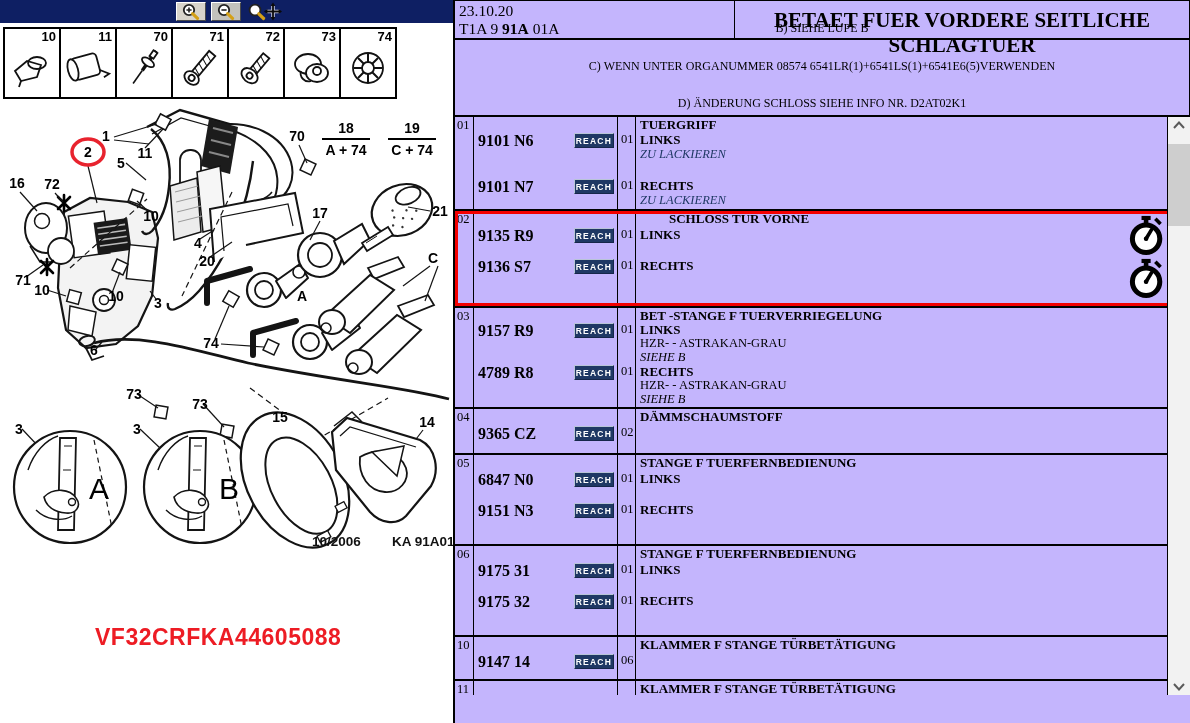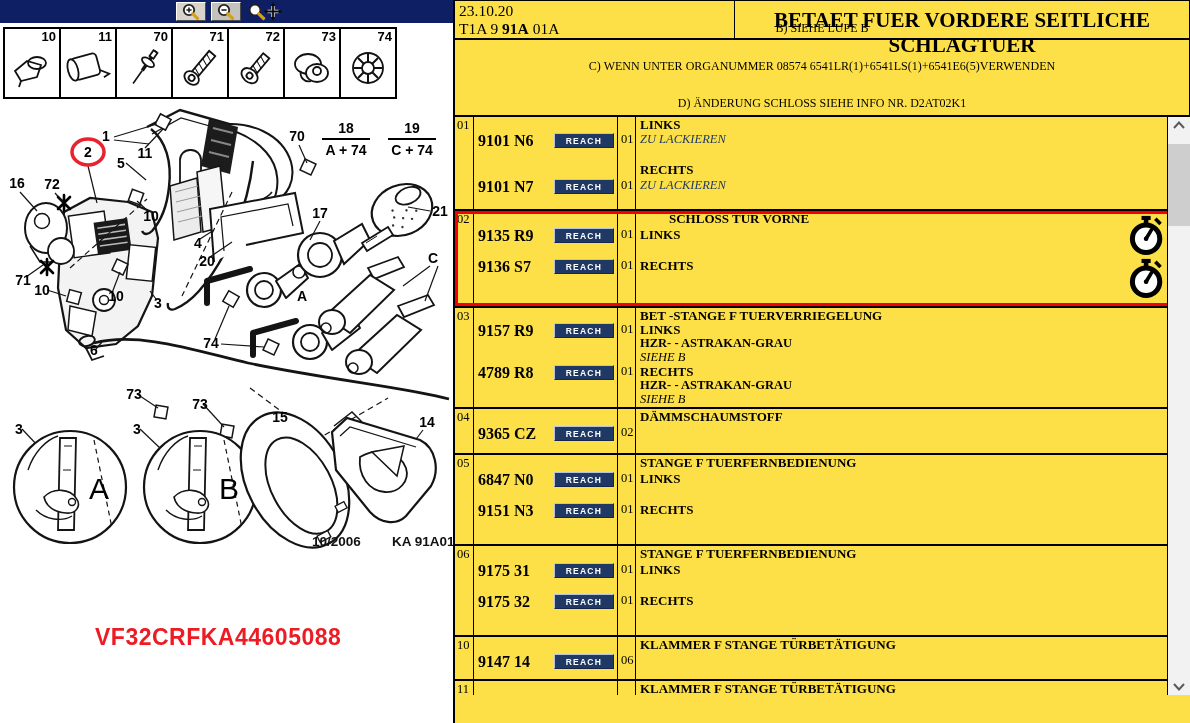--- a/index.html
+++ b/index.html
@@ -18,21 +18,21 @@
   .thumb:first-child{border-left-width:2px;}
   .thumb .tnum{position:absolute;top:0;right:3px;font:bold 13px "Liberation Sans",sans-serif;}
   .thumb svg{position:absolute;left:2px;top:14px;}
   #diagram-svg{position:absolute;left:0;top:0;width:453px;height:723px;}
   .co{font:bold 14px "Liberation Sans",sans-serif;fill:#000;text-anchor:middle;}
   .co-big{font:400 30px "Liberation Sans",sans-serif;}
   .stamp{font:bold 13.5px "Liberation Sans",sans-serif;fill:#111;}
   #vin{position:absolute;left:95px;top:624px;font:bold 23px "Liberation Sans",sans-serif;
        color:#ed1c24;letter-spacing:.5px;}
   
-  #right-panel{position:absolute;left:453px;top:0;width:737px;height:723px;background:#fde047;
+  #right-panel{position:absolute;left:453px;top:0;width:737px;height:723px;background:#c4b5fd;
                border-left:2px solid #000;box-sizing:border-box;}
   #rp-top{position:absolute;left:0;top:0;width:735px;height:40px;border-top:1px solid #000;
           border-bottom:2px solid #000;border-right:1px solid #000;box-sizing:border-box;display:flex;}
   #hdr-left{width:280px;border-right:1px solid #000;box-sizing:border-box;padding:1px 4px;
             font-size:15.5px;line-height:18px;}
   #hdr-title{flex:1;text-align:center;font-weight:bold;font-size:21px;padding-top:7px;}
   #notes-box{position:absolute;left:0;top:40px;width:735px;height:77px;border-bottom:2px solid #000;
              border-right:1px solid #000;box-sizing:border-box;display:flex;flex-direction:column;
              justify-content:flex-end;align-items:center;padding-bottom:5px;gap:23px;}
   .note-line{font-size:12px;line-height:14.2px;text-align:center;}
@@ -42,26 +42,26 @@
   .row{position:relative;display:flex;border-bottom:2px solid #000;box-sizing:border-box;overflow:visible;}
   .col{box-sizing:border-box;height:100%;}
   .col-pos{width:19px;border-right:1px solid #000;font-size:12.5px;padding:1px 0 0 2px;}
   .col-part{width:144px;border-right:1px solid #000;}
   .col-qty{width:18px;border-right:1px solid #000;}
   .col-desc{flex:1;}
   .ln{box-sizing:border-box;overflow:visible;white-space:nowrap;}
   .col-part .ln{display:flex;justify-content:space-between;align-items:flex-start;padding-left:4px;}
   .pn{font-weight:bold;font-size:16px;}
   .reach{background:#1f3864;color:#fff;font:bold 8.5px "Liberation Sans",sans-serif;
-         letter-spacing:1.2px;padding:2px 11px 1px;margin:1px 3px 0 0;cursor:pointer;
+         letter-spacing:1.2px;padding:2px 1px 1px;margin:1px 3px 0 0;cursor:pointer;
          border:1px solid;border-color:#b9c4d8 #16264a #16264a #b9c4d8;}
   .col-qty .ln{font-size:12.5px;padding-left:3px;}
   .col-desc .ln{padding-left:4px;font-size:13px;font-weight:bold;}
   .col-desc .ln.remark{font-weight:normal;font-style:italic;color:#1f3864;font-size:12.5px;}
-  .col-desc .ln.plain{font-weight:bold;font-size:12.5px;}
+  .col-desc .ln.plain{font-weight:normal;font-size:12.5px;}
   .col-desc .ln.ital{font-weight:normal;font-style:italic;font-size:12.5px;}
   .row.hl::after{content:"";position:absolute;left:0;top:0;width:716px;height:100%;
                  border:3px solid #f40000;box-sizing:border-box;z-index:9;pointer-events:none;}
   .sw{position:absolute;left:671px;width:42px;height:44px;z-index:2;}
   
   #scrollbar{position:absolute;left:713px;top:117px;width:22px;height:578px;background:#f2f2f2;z-index:5;}
   .sb-btn{position:absolute;left:0;width:22px;height:17px;background:#f2f2f2;display:flex;
           align-items:center;justify-content:center;cursor:pointer;}
   #sb-up{top:0;} #sb-down{bottom:0;}
   #sb-thumb{position:absolute;left:0;top:27px;width:22px;height:82px;background:#cecece;cursor:pointer;}
@@ -447,20 +447,21 @@
           </div>
           <div class="col col-qty">
             <div class="ln" style="height: 15.1667px;"></div>
             <div class="ln" style="height: 15.1667px;">01</div>
             <div class="ln" style="height: 15.1667px;"></div>
             <div class="ln" style="height: 15.1667px;"></div>
             <div class="ln" style="height: 15.1667px;">01</div>
             <div class="ln" style="height: 15.1667px;"></div>
           </div>
           <div class="col col-desc">
+            <div class="ln" style="height: 15.1667px;">TUERGRIFF</div>
             <div class="ln" style="height: 15.1667px;">LINKS</div>
             <div class="ln remark" style="height: 15.1667px;">ZU LACKIEREN</div>
             <div class="ln" style="height: 15.1667px;"></div>
             <div class="ln" style="height: 15.1667px;">RECHTS</div>
             <div class="ln remark" style="height: 15.1667px;">ZU LACKIEREN</div>
           </div>
         </div>
         <div class="row hl" style="height: 97px;">
           <div class="col col-pos">02</div>
           <div class="col col-part">

